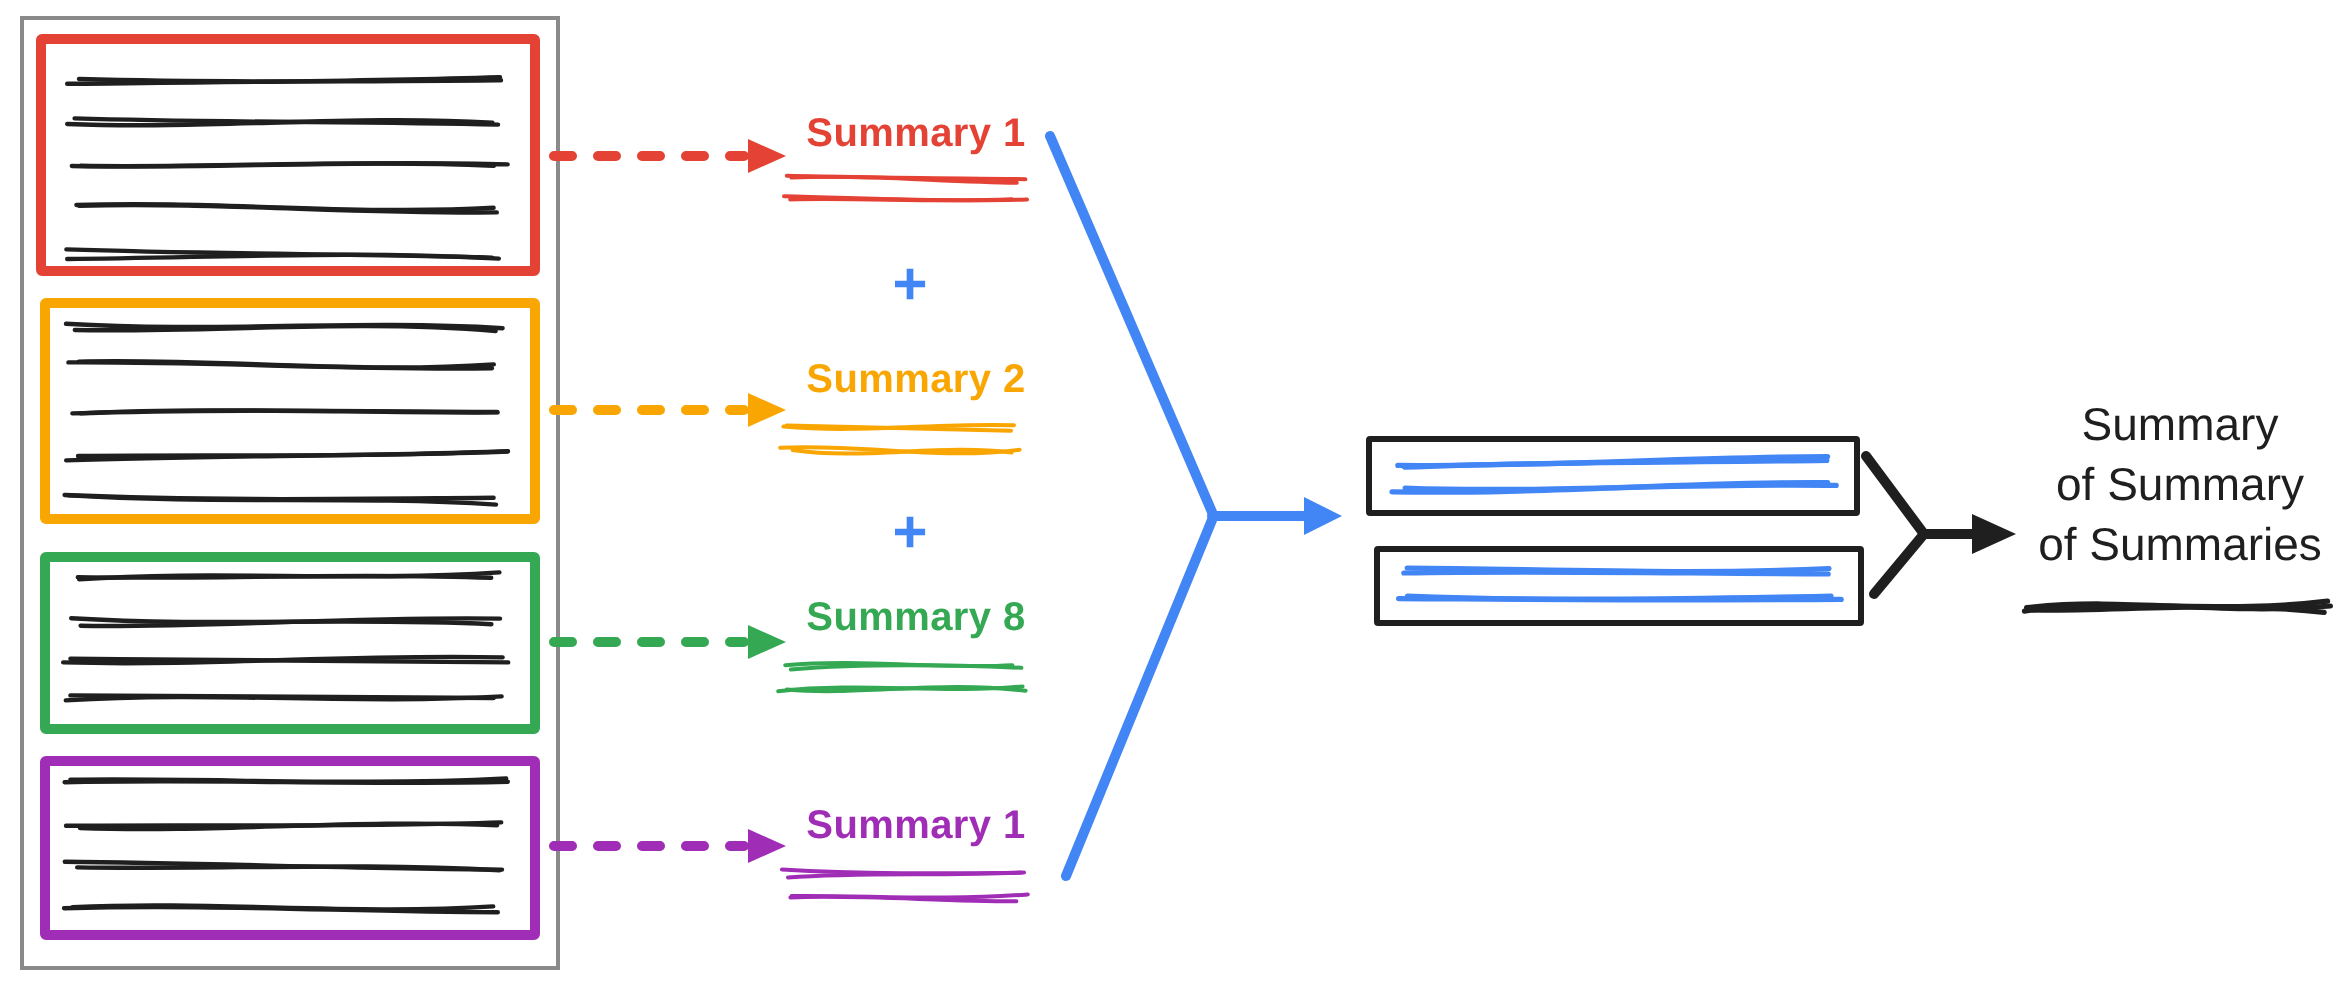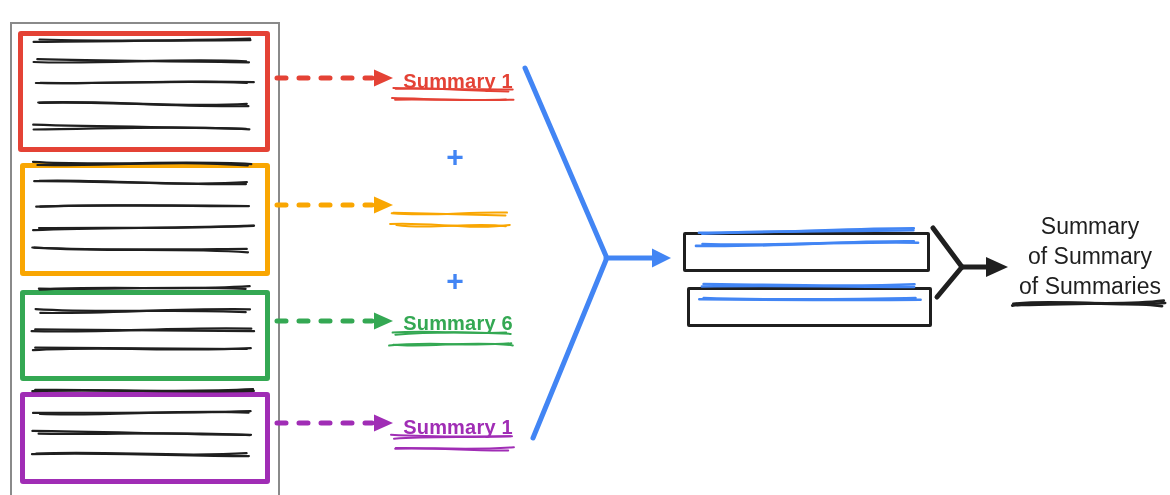--- a/index.html
+++ b/index.html
@@ -1,20 +1,20 @@
 <!DOCTYPE html>
 <html><head>
 <meta charset="utf-8">
 <style>
   html,body{margin:0;padding:0;background:#ffffff;}
   .canvas{
     position:relative;width:1170px;height:495px;background:#ffffff;
     font-family:"Liberation Sans",sans-serif;overflow:hidden;
   }
-  .abs{position:absolute;margin-top:14px;}
+  .abs{position:absolute;}
   .doc{
     left:10px;top:8px;width:270px;height:477px;
     border:2px solid #8a8a8a;background:#ffffff;box-sizing:border-box;
   }
   .doc-section{
     border:5px solid #000;border-radius:3px;background:#ffffff;box-sizing:border-box;
   }
   .summary-label{
     width:130px;text-align:center;font-size:20px;font-weight:700;line-height:24px;
     letter-spacing:.2px;white-space:nowrap;
@@ -40,21 +40,22 @@
 
 <div class="canvas">
 
   <div class="abs doc" style="border-color: rgb(138, 138, 138);"></div>
   <div class="abs doc-section" style="left: 18px; top: 17px; width: 252px; height: 121px; border-color: rgb(228, 66, 53);"></div>
   <div class="abs doc-section" style="left: 20px; top: 149px; width: 250px; height: 113px; border-color: rgb(249, 166, 2);"></div>
   <div class="abs doc-section" style="left: 20px; top: 276px; width: 250px; height: 91px; border-color: rgb(52, 168, 83);"></div>
   <div class="abs doc-section" style="left: 20px; top: 378px; width: 250px; height: 92px; border-color: rgb(160, 45, 181);"></div>
 
   <div class="abs summary-label" style="left: 393px; top: 55px; color: rgb(228, 66, 53);">Summary 1</div>
-  <div class="abs summary-label" style="left: 393px; top: 297px; color: rgb(52, 168, 83);">Summary 6</div>
+  <div class="abs summary-label" style="left: 393px; top: 178px; color: rgb(249, 166, 2);">Summary 2</div>
+  <div class="abs summary-label" style="left: 393px; top: 297px; color: rgb(52, 168, 83);">Summary 8</div>
   <div class="abs summary-label" style="left: 393px; top: 401px; color: rgb(160, 45, 181);">Summary 1</div>
 
   <div class="abs plus" style="left: 438px; top: 126px; color: rgb(66, 133, 244);">+</div>
   <div class="abs plus" style="left: 438px; top: 250px; color: rgb(66, 133, 244);">+</div>
 
   <div class="abs sos-title" style="left: 650px; top: 142px; color: rgb(66, 133, 244);">
   </div>
   <div class="abs sos-box" style="left: 683px; top: 218px; width: 247px; height: 40px; border-color: rgb(31, 31, 31);"></div>
   <div class="abs sos-box" style="left: 687px; top: 273px; width: 245px; height: 40px; border-color: rgb(31, 31, 31);"></div>
 

